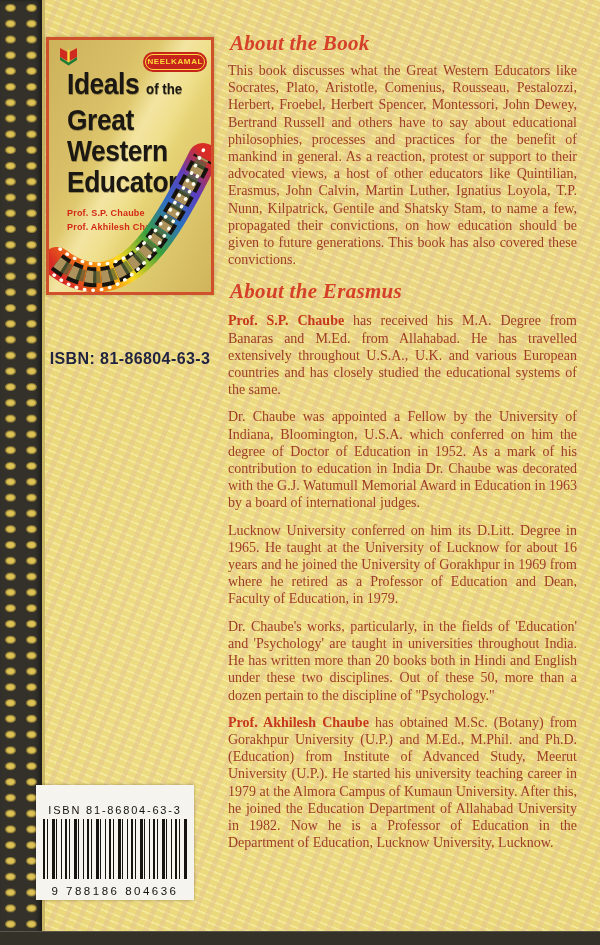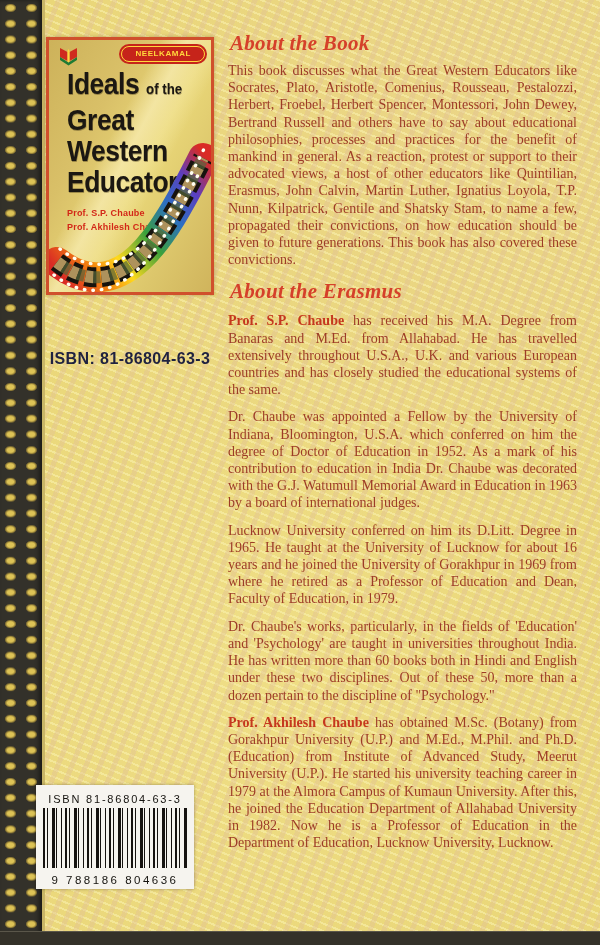--- a/index.html
+++ b/index.html
@@ -26,24 +26,24 @@
   
   .thumb{
     position:absolute; left:46px; top:37px; width:168px; height:258px;
     border:3px solid #d0502c; box-sizing:border-box;
     background:
       linear-gradient(118deg, rgba(255,246,200,0) 38%, rgba(255,246,200,.55) 47%, rgba(255,246,200,0) 62%),
       linear-gradient(118deg, #cdb25a 0%, #d9c068 30%, #ead879 55%, #dcc66b 78%, #d0b45c 100%);
     box-shadow:0 0 4px rgba(90,60,20,.35);
   }
   .badge{
-    position:absolute; top:6px; right:6px;
+    position:absolute; top:14px; right:6px;
     background:#c6241a; color:#ffd83d;
     font:bold 8px/1 "Liberation Sans",sans-serif; letter-spacing:.6px;
-    padding:3px 13px; border-radius:9px;
+    padding:3px 1px; border-radius:9px;
     border:1px solid #ffd83d; box-shadow:0 0 0 2px #c6241a;
   }
   .book-logo{position:absolute; left:9px; top:6px;}
   .thumb-title{
     position:absolute; left:18px; top:28px; color:#1b1712;
     font-family:"Liberation Sans",sans-serif; font-weight:bold;
     transform:scaleX(.88); transform-origin:left top; white-space:nowrap;
     text-shadow:.5px .5px 0 rgba(40,30,10,.35);
   }
   .tt{font-size:30px; line-height:31px; letter-spacing:-.5px;}
@@ -67,21 +67,21 @@
   }
   .content h2.authors-h{margin-top:5px; margin-bottom:8px;}
   .content p{
     font-size:14px; line-height:17.2px; color:#9d3c27;
     text-align:justify; margin:0 0 10px;
   }
   .content p .lead{font-weight:bold; color:#c5371e;}
   
   .barcode{
     position:absolute; left:36px; top:785px; width:158px;
-    background:#f6f4ef; box-sizing:border-box; padding:8px 5px 3px;
+    background:#f6f4ef; box-sizing:border-box; padding:19px 5px 3px;
     text-align:center; box-shadow:0 0 3px rgba(40,30,10,.4);
   }
   .bc-top{font:11px "Liberation Sans",sans-serif; letter-spacing:1.8px; color:#15130f; white-space:nowrap;}
   .bc-bars{
     height:60px; margin:3px 2px 0;
     background:repeating-linear-gradient(90deg,
       #161310 0 2px, rgba(0,0,0,0) 2px 4px,
       #161310 4px 5px, rgba(0,0,0,0) 5px 9px,
       #161310 9px 12px, rgba(0,0,0,0) 12px 13px,
       #161310 13px 14px, rgba(0,0,0,0) 14px 18px,
@@ -148,21 +148,21 @@
   <div class="isbn-label">ISBN: 81-86804-63-3</div>
 
   <div class="content">
     <h2>About the Book</h2>
     <p>This book discusses what the Great Western Educators like Socrates, Plato, Aristotle, Comenius, Rousseau, Pestalozzi, Herbert, Froebel, Herbert Spencer, Montessori, John Dewey, Bertrand Russell and others have to say about educational philosophies, processes and practices for the benefit of mankind in general. As a reaction, protest or support to their advocated views, a host of other educators like Quintilian, Erasmus, John Calvin, Martin Luther, Ignatius Loyola, T.P. Nunn, Kilpatrick, Gentile and Shatsky Stam, to name a few, propagated their convictions, on how education should be given to future generations. This book has also covered these convictions.</p>
 
     <h2 class="authors-h">About the Erasmus</h2>
     <p><span class="lead">Prof. S.P. Chaube</span><span> has received his M.A. Degree from Banaras and M.Ed. from Allahabad. He has travelled extensively throughout U.S.A., U.K. and various European countries and has closely studied the educational systems of the same.</span></p>
     <p><span class="lead"></span><span>Dr. Chaube was appointed a Fellow by the University of Indiana, Bloomington, U.S.A. which conferred on him the degree of Doctor of Education in 1952. As a mark of his contribution to education in India Dr. Chaube was decorated with the G.J. Watumull Memorial Award in Education in 1963 by a board of international judges.</span></p>
     <p><span class="lead"></span><span>Lucknow University conferred on him its D.Litt. Degree in 1965. He taught at the University of Lucknow for about 16 years and he joined the University of Gorakhpur in 1969 from where he retired as a Professor of Education and Dean, Faculty of Education, in 1979.</span></p>
-    <p><span class="lead"></span><span>Dr. Chaube's works, particularly, in the fields of 'Education' and 'Psychology' are taught in universities throughout India. He has written more than 60 books both in Hindi and English under these two disciplines. Out of these 50, more than a dozen pertain to the discipline of "Psychology."</span></p>
+    <p><span class="lead"></span><span>Dr. Chaube's works, particularly, in the fields of 'Education' and 'Psychology' are taught in universities throughout India. He has written more than 20 books both in Hindi and English under these two disciplines. Out of these 50, more than a dozen pertain to the discipline of "Psychology."</span></p>
     <p><span class="lead">Prof. Akhilesh Chaube</span><span> has obtained M.Sc. (Botany) from Gorakhpur University (U.P.) and M.Ed., M.Phil. and Ph.D. (Education) from Institute of Advanced Study, Meerut University (U.P.). He started his university teaching career in 1979 at the Almora Campus of Kumaun University. After this, he joined the Education Department of Allahabad University in 1982. Now he is a Professor of Education in the Department of Education, Lucknow University, Lucknow.</span></p>
   </div>
 
   <div class="barcode">
     <div class="bc-top">ISBN 81-86804-63-3</div>
     <div class="bc-bars"></div>
     <div class="bc-digits">9 788186 804636</div>
   </div>
 
   <div class="bottom-band"></div>

